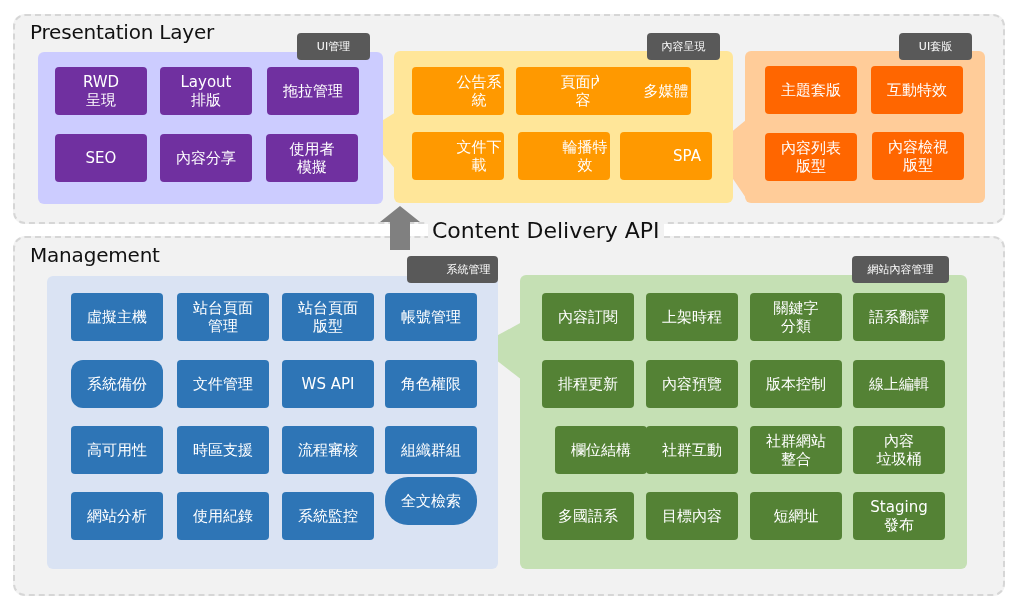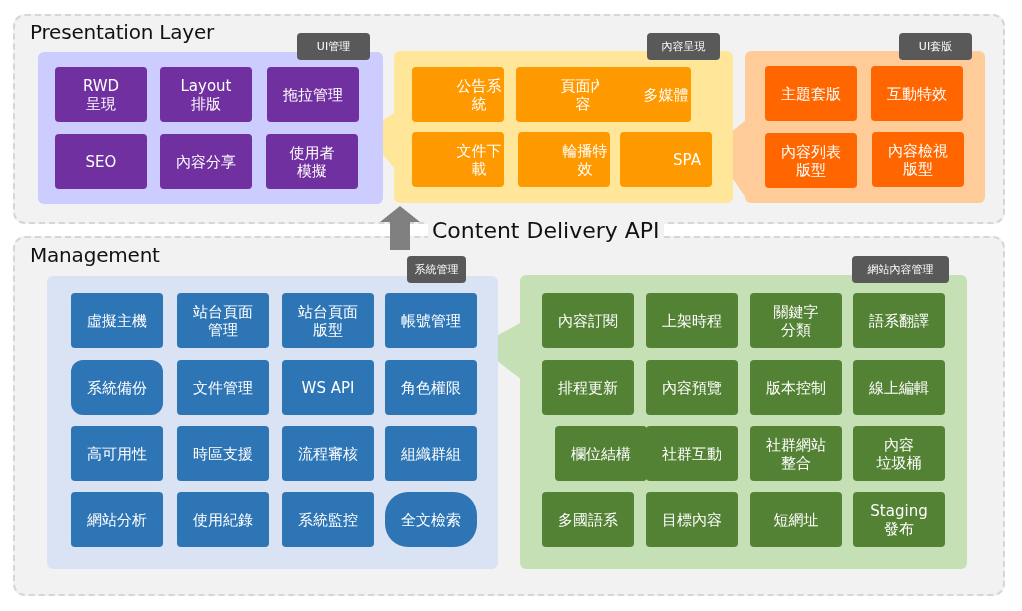--- a/index.html
+++ b/index.html
@@ -20,21 +20,21 @@
   }
   .group {
     position: absolute; border-radius: 6px;
   }
   .tag {
     position: absolute; background: #595959; color: #fff;
     font-size: 11px; border-radius: 4px; text-align: center;
     height: 27px; line-height: 27px;
   }
   .tile {
-    position: absolute; width: 92px; height: 55px; border-radius: 4px;
+    position: absolute; width: 92px; height: 48px; border-radius: 4px;
     color: #fff; font-size: 15px; line-height: 18px;
     display: flex; align-items: center; justify-content: center; text-align: center;
     white-space: pre-line; box-sizing: border-box; padding: 2px;
   }
   .purple { background: #7030a0; }
   .orange { background: #ff9900; padding-left: 44px; }
   .dorange { background: #ff6600; }
   .blue { background: #2e75b6; }
   .green { background: #548235; }
   svg.connector { position: absolute; left: 0; top: 0; pointer-events: none; }
@@ -63,21 +63,21 @@
 <div class="group" style="left:38px; top:52px; width:345px; height:152px; background:#ccccff;"></div>
 <div class="group" style="left:394px; top:51px; width:339px; height:152px; background:#ffe699;"></div>
 <div class="group" style="left:745px; top:51px; width:240px; height:152px; background:#ffcc99;"></div>
 
 <div class="group" style="left:47px; top:276px; width:451px; height:293px; background:#dae3f3;"></div>
 <div class="group" style="left:520px; top:275px; width:447px; height:294px; background:#c5e0b4;"></div>
 
 <div class="tag" style="left:297px; top:33px; width:73px;">UI管理</div>
 <div class="tag" style="left:647px; top:33px; width:73px;">內容呈現</div>
 <div class="tag" style="left:899px; top:33px; width:73px;">UI套版</div>
-<div class="tag" style="left:407px; top:256px; width:59px;">系統管理</div>
+<div class="tag" style="left:407px; top:256px; width:59px;padding-left:32px;">系統管理</div>
 <div class="tag" style="left:852px; top:256px; width:97px;">網站內容管理</div>
 
 <div class="tile purple" style="left:55px; top:67px;">RWD
 呈現</div>
 <div class="tile purple" style="left:160px; top:67px;">Layout
 排版</div>
 <div class="tile purple" style="left:267px; top:67px;">拖拉管理</div>
 <div class="tile purple" style="left:55px; top:134px;">SEO</div>
 <div class="tile purple" style="left:160px; top:134px;">內容分享</div>
 <div class="tile purple" style="left:266px; top:134px;">使用者
@@ -108,21 +108,21 @@
     <div class="tile blue" style="left: 177px; top: 360px;">文件管理</div>
     <div class="tile blue" style="left: 282px; top: 360px;">WS API</div>
     <div class="tile blue" style="left: 385px; top: 360px;">角色權限</div>
     <div class="tile blue" style="left: 71px; top: 426px;">高可用性</div>
     <div class="tile blue" style="left: 177px; top: 426px;">時區支援</div>
     <div class="tile blue" style="left: 282px; top: 426px;">流程審核</div>
     <div class="tile blue" style="left: 385px; top: 426px;">組織群組</div>
     <div class="tile blue" style="left: 71px; top: 492px;">網站分析</div>
     <div class="tile blue" style="left: 177px; top: 492px;">使用紀錄</div>
     <div class="tile blue" style="left: 282px; top: 492px;">系統監控</div>
-    <div class="tile blue" style="left: 385px; top: 492px; border-radius: 23px;">全文檢索</div>
+    <div class="tile blue" style="left: 385px; top: 477px; border-radius: 23px;">全文檢索</div>
   </div>
 <div id="web-tiles">
     <div class="tile green" style="left: 542px; top: 293px;">內容訂閱</div>
     <div class="tile green" style="left: 646px; top: 293px;">上架時程</div>
     <div class="tile green" style="left: 750px; top: 293px;">關鍵字
 分類</div>
     <div class="tile green" style="left: 853px; top: 293px;">語系翻譯</div>
     <div class="tile green" style="left: 542px; top: 360px;">排程更新</div>
     <div class="tile green" style="left: 646px; top: 360px;">內容預覽</div>
     <div class="tile green" style="left: 750px; top: 360px;">版本控制</div>

